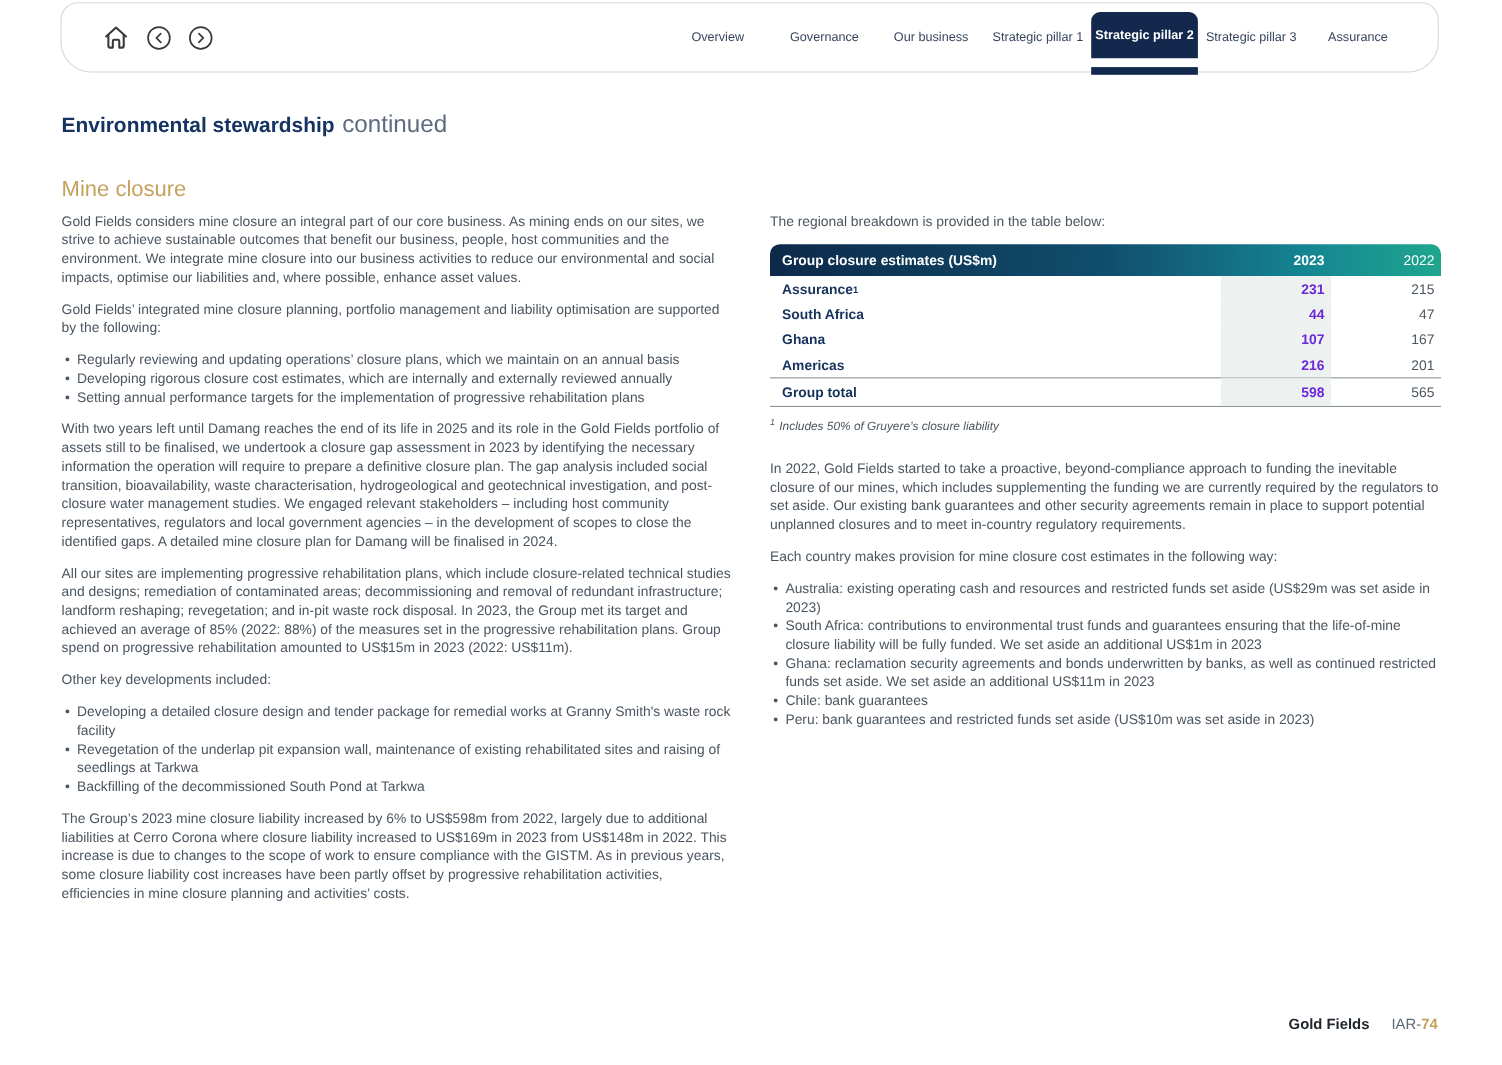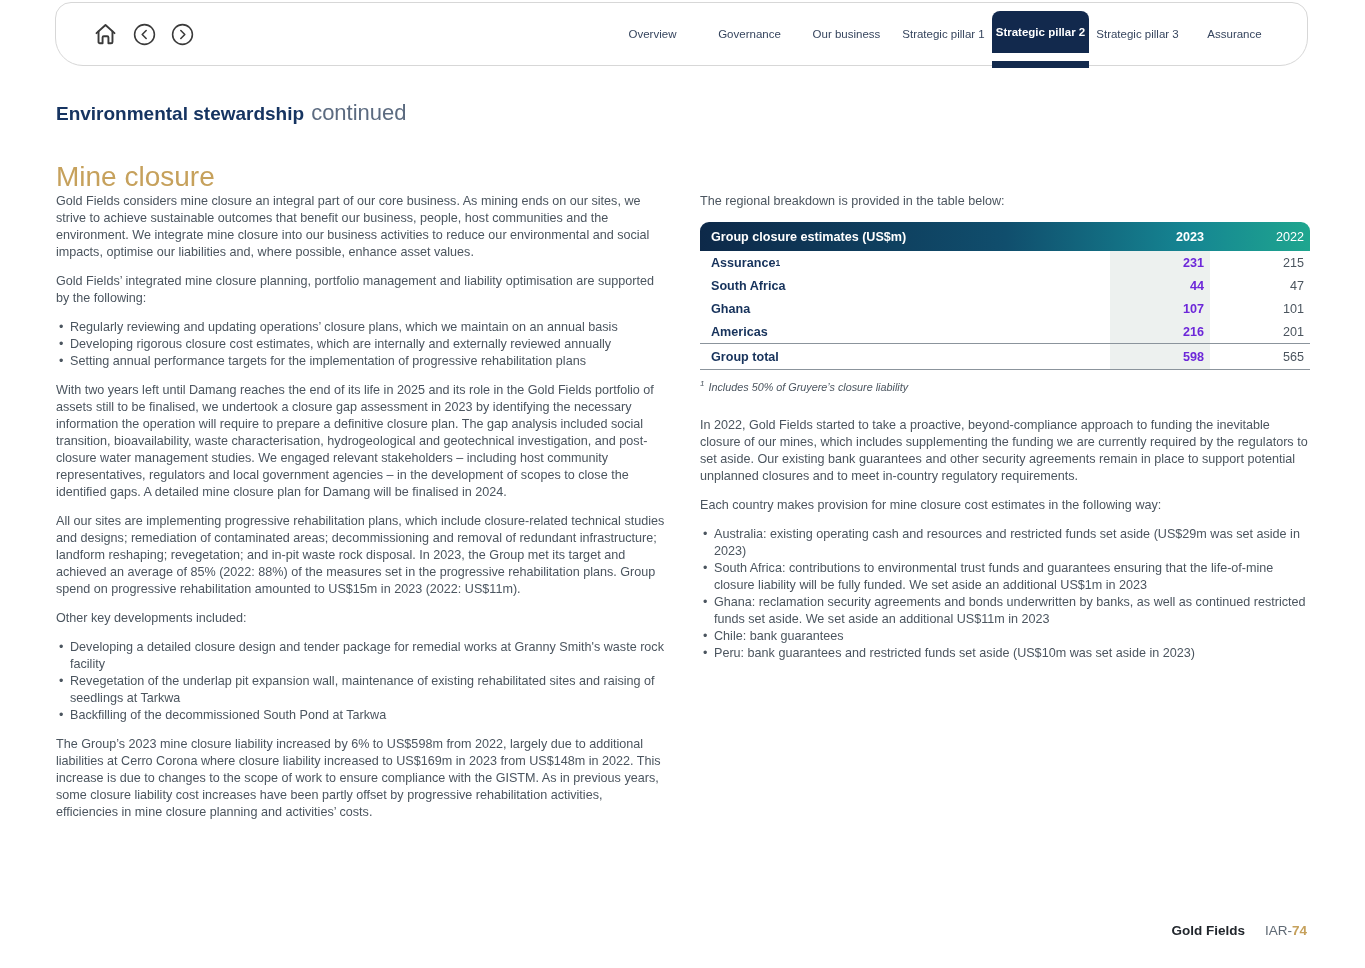--- a/index.html
+++ b/index.html
@@ -24,21 +24,21 @@
     background:#12294d;color:#ffffff;font-weight:bold;border-radius:8px 8px 0 0;
     height:42px;line-height:42px;position:relative;align-self:center;margin-top:-4px;
   }
   .tab.active::after{
     content:"";position:absolute;left:0;right:0;bottom:-15px;height:7px;background:#12294d;
   }
   
   .section-head{position:absolute;left:56px;top:100px;}
   .section-title{font-size:19px;font-weight:bold;color:#163461;}
   .section-suffix{font-size:22px;color:#5c6b80;margin-left:7px;font-weight:normal;}
-  .article-title{position:absolute;left:56px;top:161px;font-size:28px;color:#c6a15c;font-weight:400;}
+  .article-title{position:absolute;left:56px;top:161px;font-size:20px;color:#c6a15c;font-weight:400;}
   
   .col-left{position:absolute;left:56px;top:193px;width:612px;}
   .col-right{position:absolute;left:700px;top:193px;width:610px;}
   p.body, .intro{font-size:12.6px;line-height:17px;margin:0 0 12px 0;color:#4b555f;}
   .intro{margin-bottom:0;}
   ul.blist{list-style:none;margin:0 0 12px 0;padding:0;font-size:12.6px;line-height:17px;}
   ul.blist li{position:relative;padding-left:14px;}
   ul.blist li::before{content:"\2022";position:absolute;left:3px;color:#4b555f;}
   
   .est-table{margin-top:11px;width:610px;}
@@ -150,21 +150,21 @@
         </div>
       <div class="c-a">44</div>
       <div class="c-b">47</div>
     </div>
     <div class="trow">
       <div class="c-label">
           <span>Ghana</span>
           <sup class="rsup"></sup>
         </div>
       <div class="c-a">107</div>
-      <div class="c-b">101</div>
+      <div class="c-b">167</div>
     </div>
     <div class="trow">
       <div class="c-label">
           <span>Americas</span>
           <sup class="rsup"></sup>
         </div>
       <div class="c-a">216</div>
       <div class="c-b">201</div>
     </div>
     <div class="trow total">

